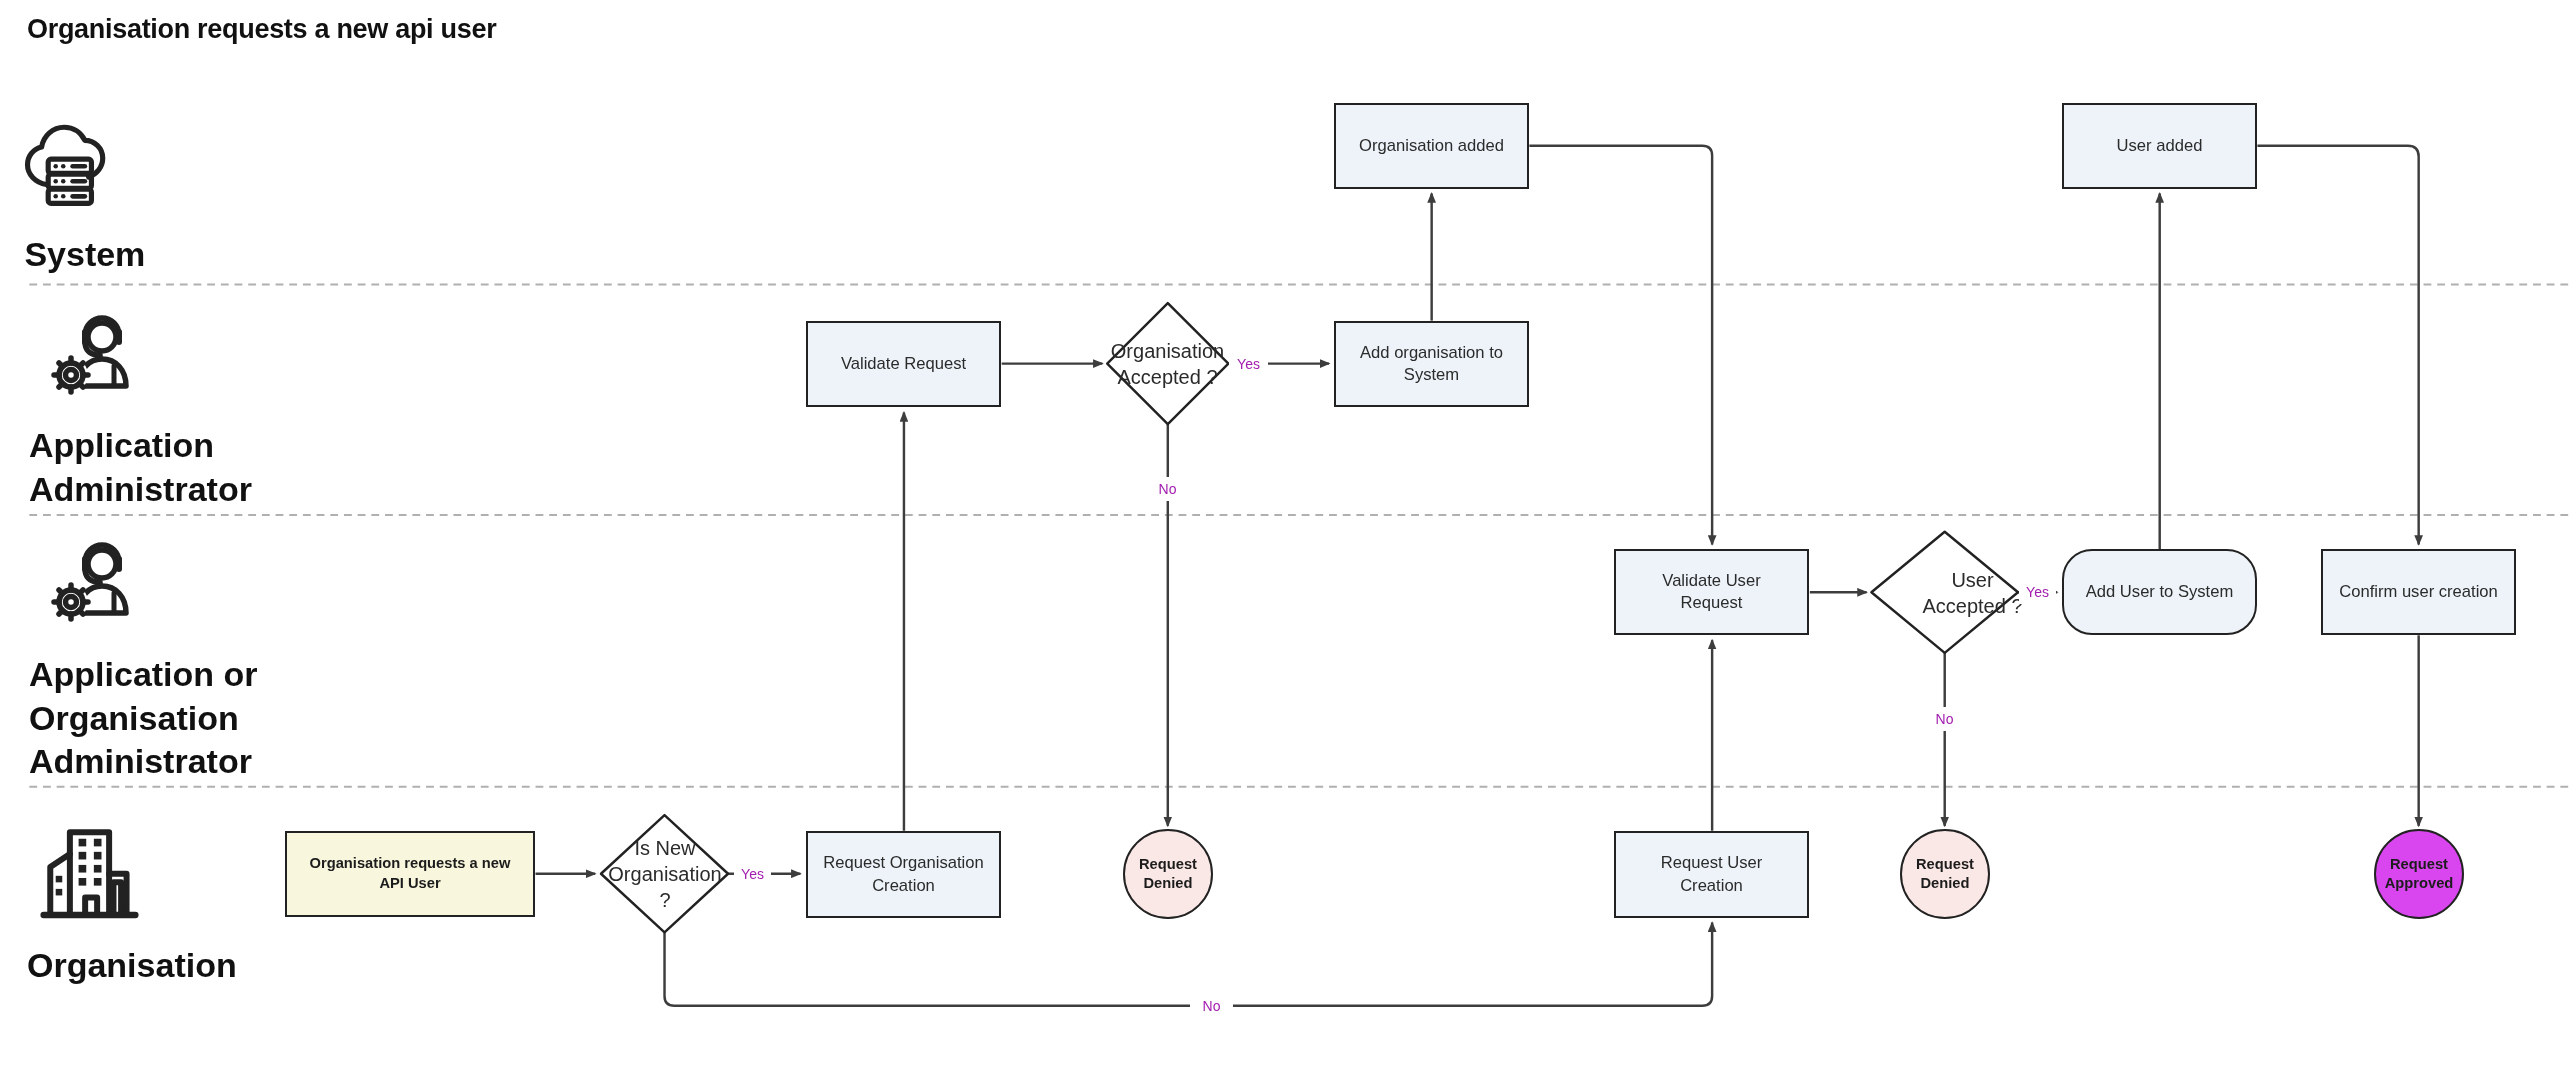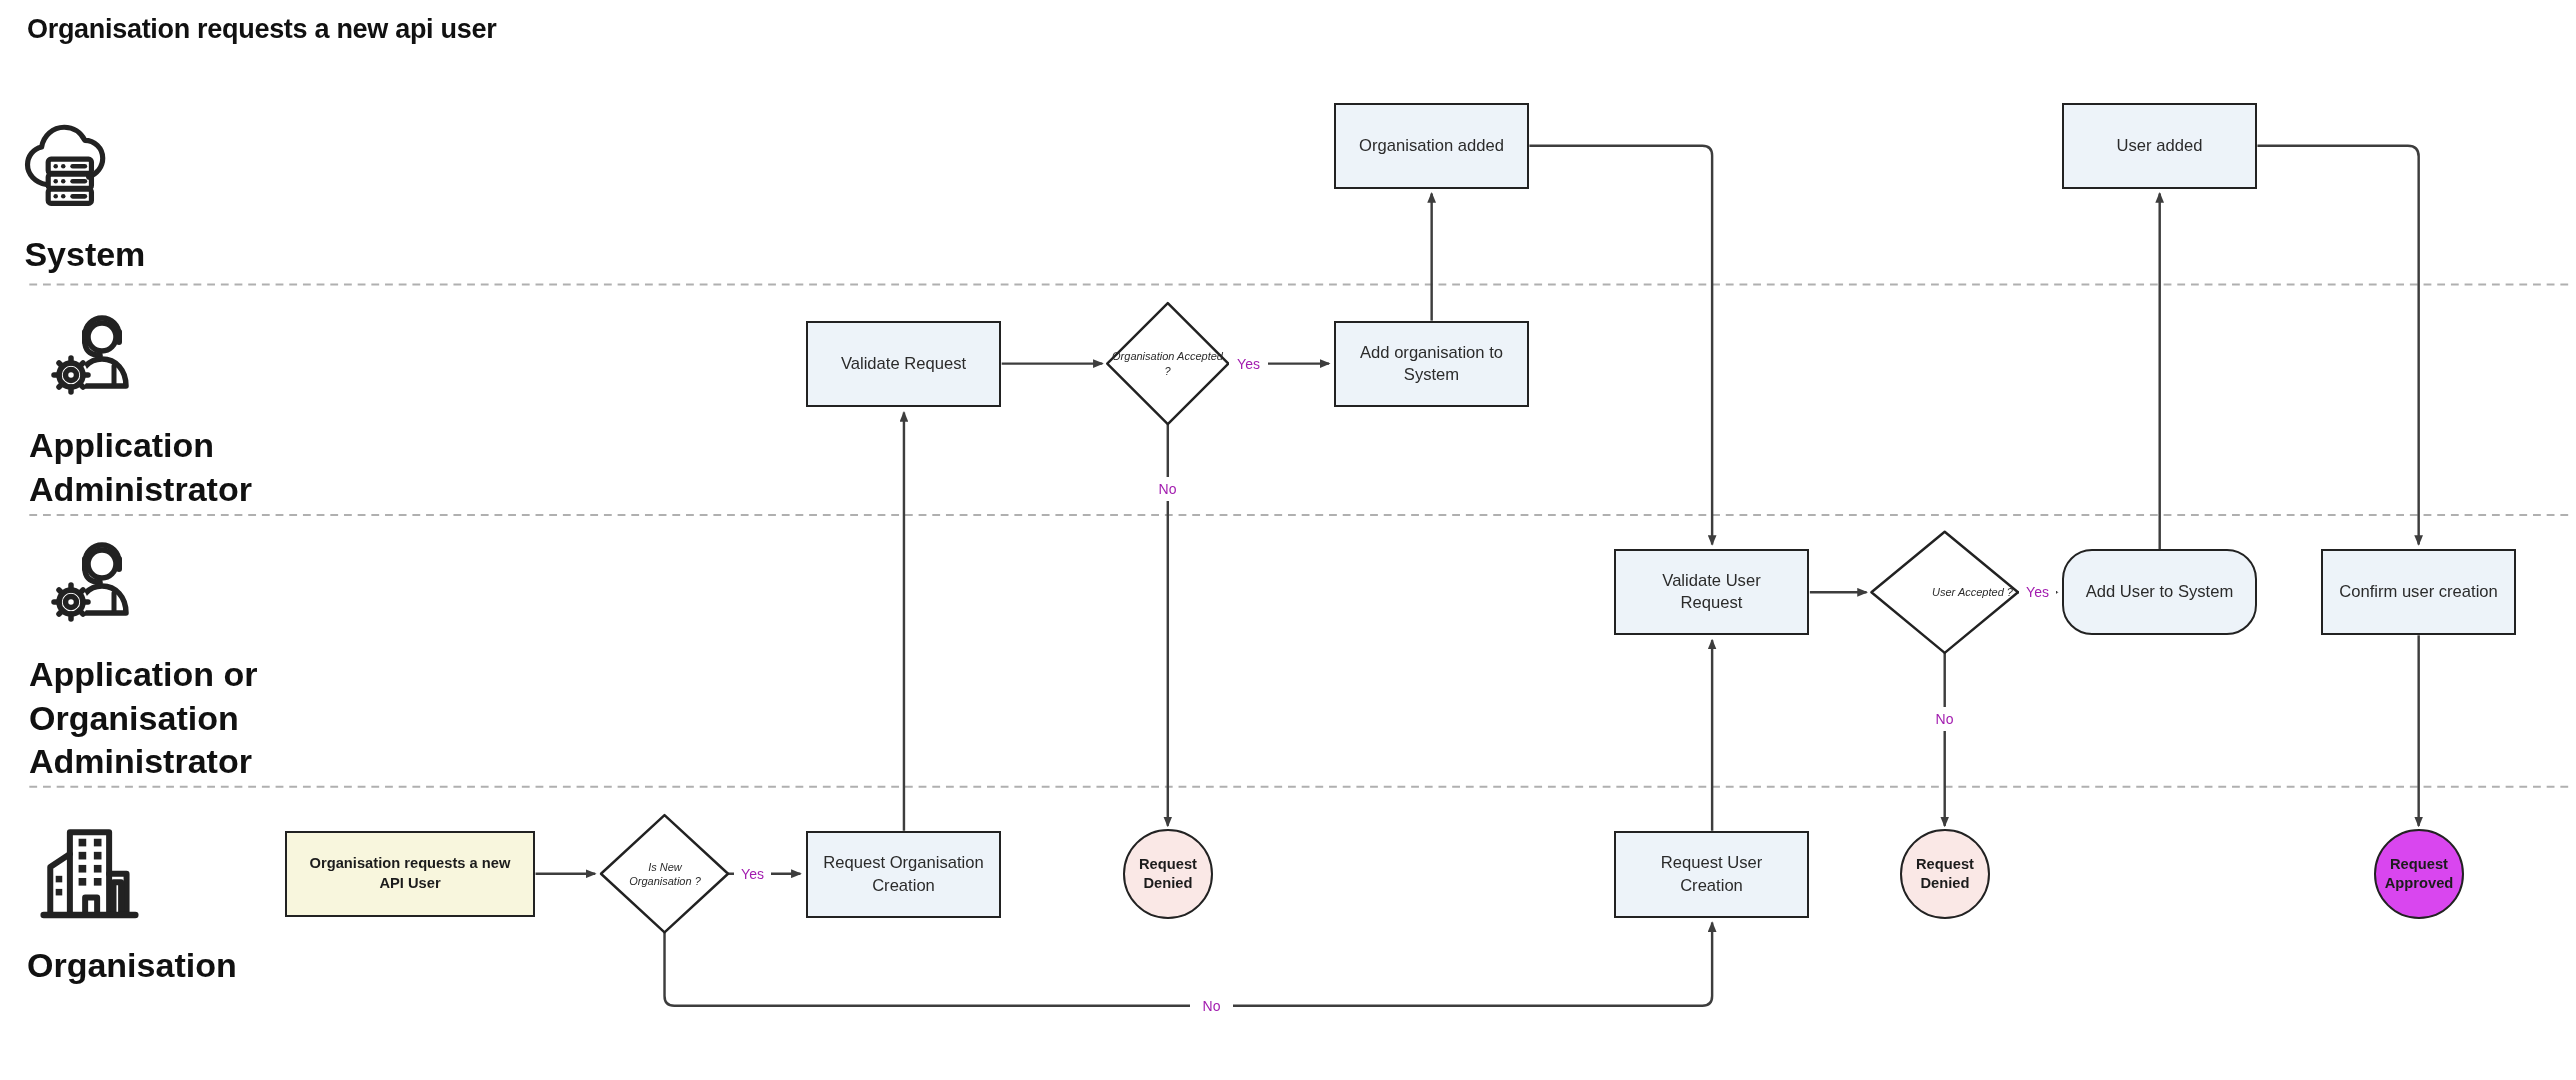--- a/index.html
+++ b/index.html
@@ -6,21 +6,21 @@
   body{width:2576px;height:1081px;font-family:"Liberation Sans","DejaVu Sans",sans-serif;}
   .canvas{position:relative;width:2576px;height:1081px;background:#ffffff;overflow:hidden;}
   .title{position:absolute;left:27px;top:13.7px;margin:0;font-size:27px;font-weight:700;color:#111;letter-spacing:-0.3px;}
   .layer{position:absolute;left:0;top:0;}
   .node{position:absolute;display:flex;align-items:center;justify-content:center;text-align:center;box-sizing:border-box;}
   .task{background:#edf3f9;border:2.4px solid #222;height:86px;font-size:16.6px;color:#2b2b2b;line-height:1.35;padding:3.9px 13.7px;}
   .start{background:#f8f6dd;border:2.4px solid #222;height:86px;font-size:14.7px;font-weight:700;color:#1c1c1c;line-height:1.35;padding:3.9px 15.6px;}
   .circle{width:90px;height:90px;border-radius:50%;border:2.9px solid #222;font-size:14.7px;font-weight:700;color:#1c1c1c;line-height:1.3;padding:5.9px;}
   .denied{background:#fae8e6;}
   .approved{background:#d946ef;}
-  .dlabel{position:absolute;display:flex;align-items:center;justify-content:center;text-align:center;font-size:11px;color:#2b2b2b;line-height:1.3;font-style:italic;}
+  .dlabel{position:absolute;display:flex;align-items:center;justify-content:center;text-align:center;font-size:20px;color:#2b2b2b;line-height:1.3;}
   .elabel{position:absolute;display:flex;align-items:center;justify-content:center;background:#fff;font-size:14px;color:#a21caf;height:23.5px;}
   .lane-icon{position:absolute;}
   .lane-label{position:absolute;font-size:34px;font-weight:700;color:#111;line-height:1.28;}
   .icon-stroke{fill:none;stroke:#222;stroke-width:5.5;stroke-linecap:round;stroke-linejoin:round;}
 </style>
 </head>
 <body>
 
 <div class="canvas">
 

